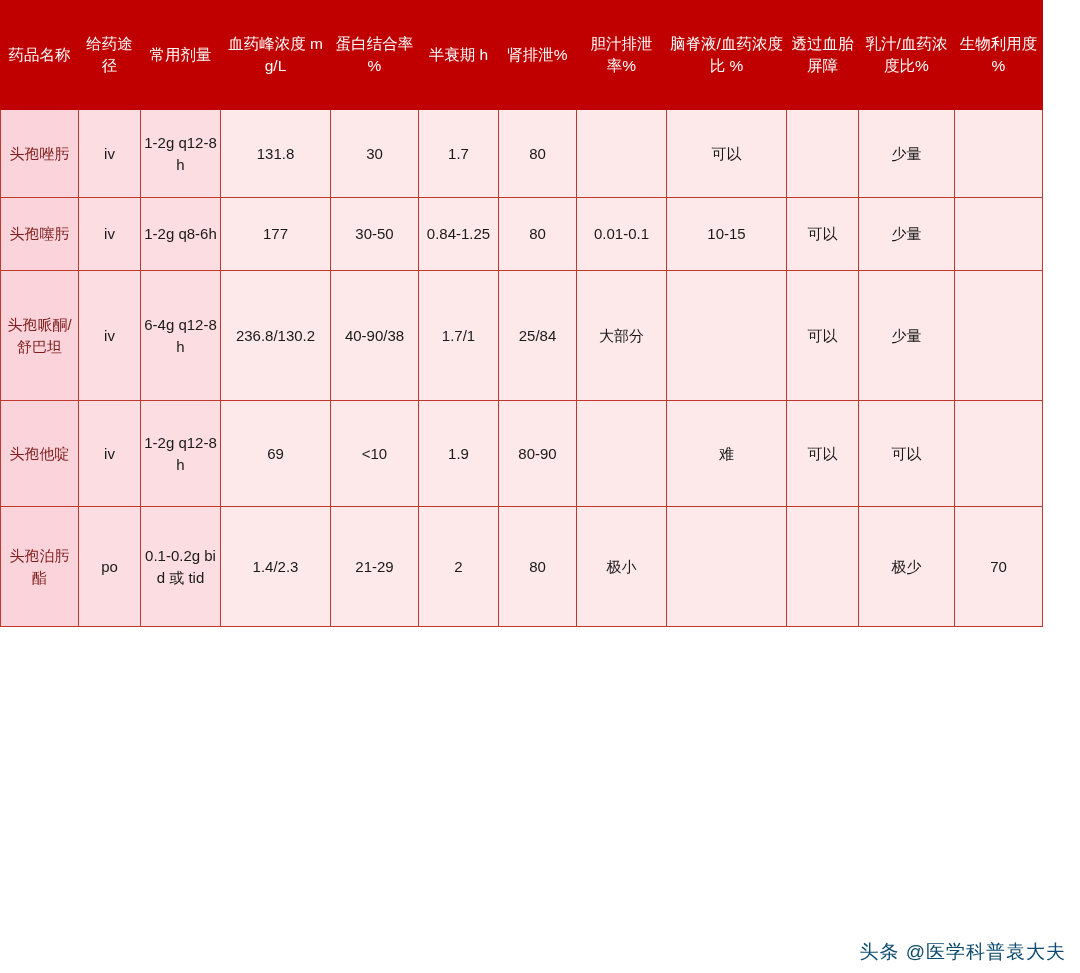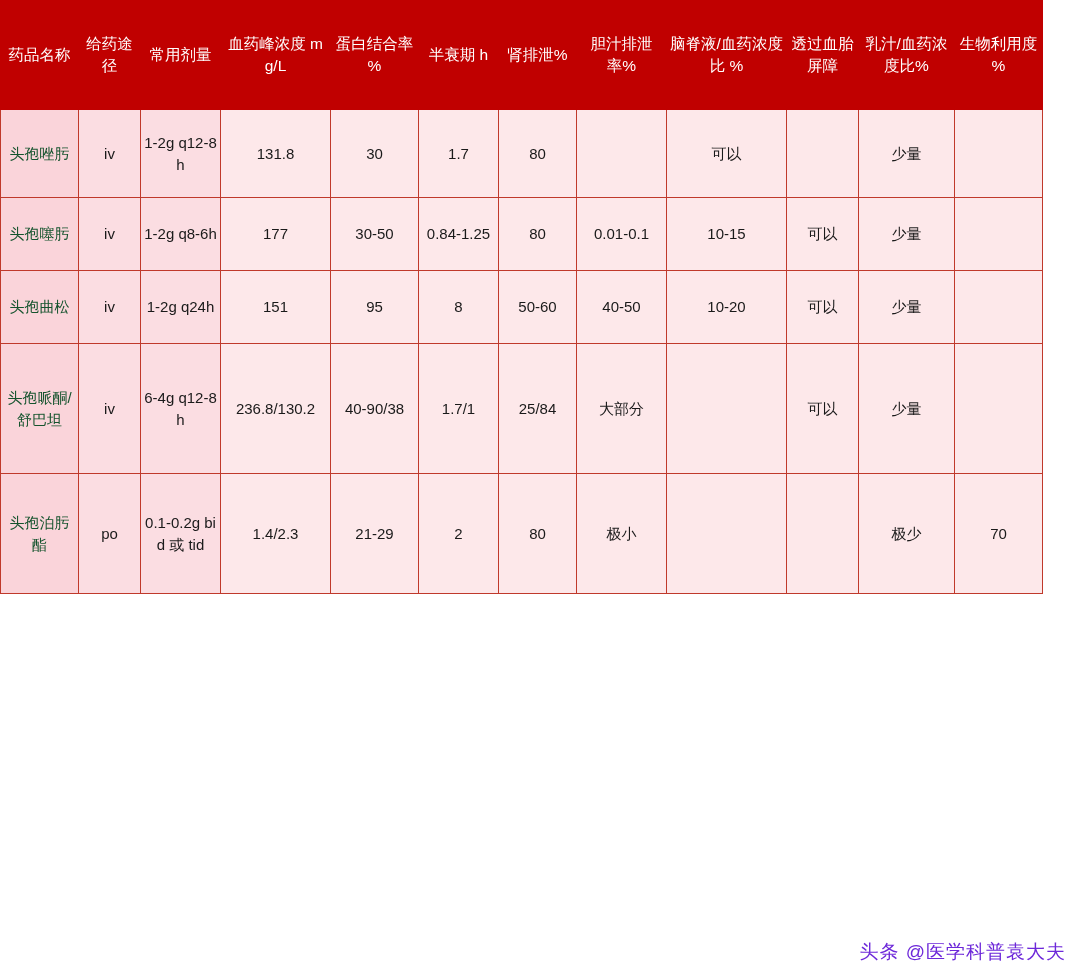--- a/index.html
+++ b/index.html
@@ -38,32 +38,32 @@
     font-size: 15.5px;
     border: 1px solid #c00000;
     padding: 8px 3px;
     height: 92px;
   }
   #drug-table tbody td {
     background: #fde8ea;
   }
   #drug-table tbody td.col-name {
     background: #fad4da;
-    color: #14532d;
+    color: #7f1d1d;
   }
   #drug-table tbody td.col-route,
   #drug-table tbody td.col-dose {
     background: #fbdde2;
   }
   .watermark {
     position: absolute;
     right: 14px;
     bottom: 8px;
     font-size: 19px;
-    color: #6d28d9;
+    color: #0c4a6e;
     letter-spacing: 1px;
     font-family: "Liberation Sans", sans-serif;
   }
 </style>
 </head>
 <body>
 
 <table id="drug-table">
   <colgroup>
     <col style="width:78px">
@@ -117,46 +117,46 @@
       <td>177</td>
       <td>30-50</td>
       <td>0.84-1.25</td>
       <td>80</td>
       <td>0.01-0.1</td>
       <td>10-15</td>
       <td>可以</td>
       <td>少量</td>
       <td></td>
     </tr>
-    <tr style="height:73px">
-      <td class="col-name">头孢曲松</td>
-      <td class="col-route">iv</td>
-      <td class="col-dose">1-2g q24h</td>
-      <td>151</td>
-      <td>95</td>
-      <td>8</td>
-      <td>50-60</td>
-      <td>40-50</td>
-      <td>10-20</td>
-      <td>可以</td>
-      <td>少量</td>
-      <td></td>
-    </tr>
     <tr style="height:130px">
       <td class="col-name">头孢哌酮/舒巴坦</td>
       <td class="col-route">iv</td>
       <td class="col-dose">6-4g q12-8h</td>
       <td>236.8/130.2</td>
       <td>40-90/38</td>
       <td>1.7/1</td>
       <td>25/84</td>
       <td>大部分</td>
       <td></td>
       <td>可以</td>
       <td>少量</td>
+      <td></td>
+    </tr>
+    <tr style="height:106px">
+      <td class="col-name">头孢他啶</td>
+      <td class="col-route">iv</td>
+      <td class="col-dose">1-2g q12-8h</td>
+      <td>69</td>
+      <td>&lt;10</td>
+      <td>1.9</td>
+      <td>80-90</td>
+      <td></td>
+      <td>难</td>
+      <td>可以</td>
+      <td>可以</td>
       <td></td>
     </tr>
     <tr style="height:120px">
       <td class="col-name">头孢泊肟酯</td>
       <td class="col-route">po</td>
       <td class="col-dose">0.1-0.2g bid 或 tid</td>
       <td>1.4/2.3</td>
       <td>21-29</td>
       <td>2</td>
       <td>80</td>

